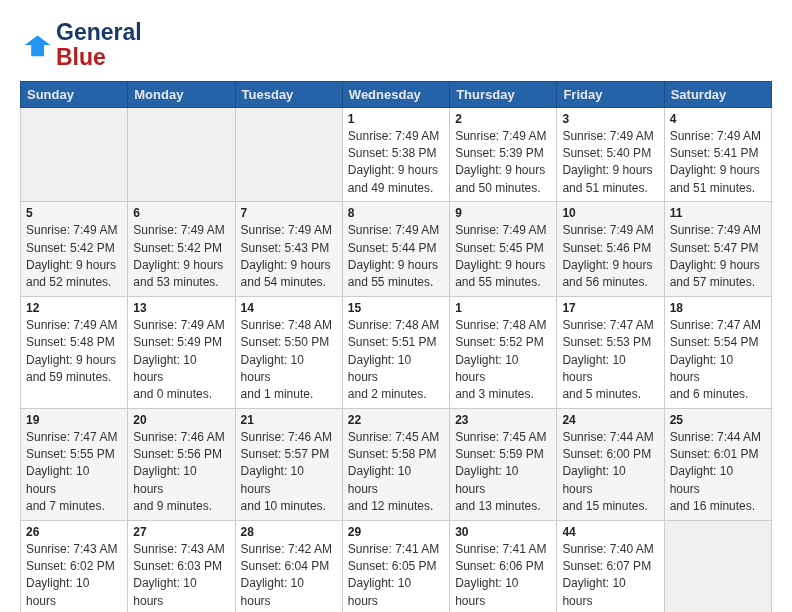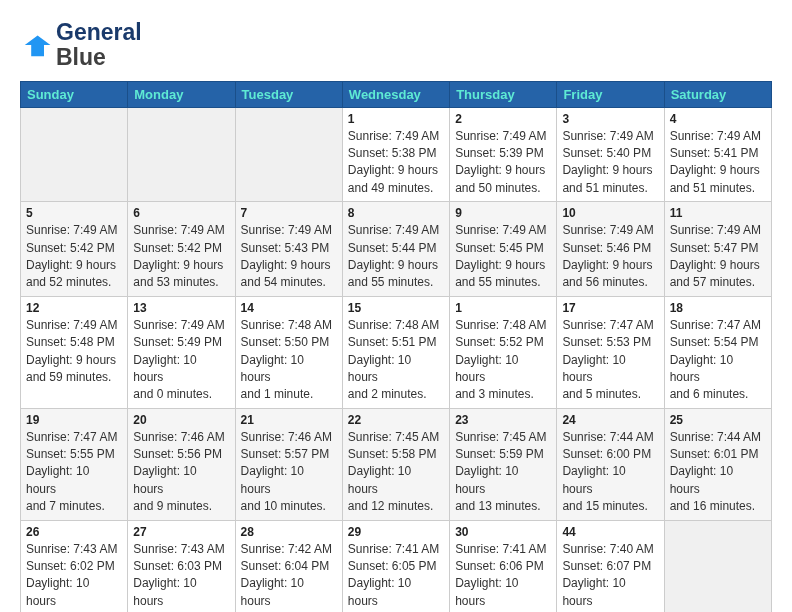--- a/index.html
+++ b/index.html
@@ -21,21 +21,21 @@
       align-items: center;
       gap: 4px;
     }
     .logo-text {
       font-size: 23px;
       font-weight: bold;
       color: #1a3a6b;
       line-height: 1.1;
     }
     .logo-text span {
-      color: #404040;
+      color: #b91c1c;
     }
     .logo-icon {
       width: 32px;
       height: 32px;
     }
     .title-block {
       text-align: right;
     }
     .cal-title {
       font-size: 32px;
@@ -46,21 +46,21 @@
       font-size: 14px;
       color: #444;
     }
     table {
       width: 100%;
       border-collapse: collapse;
       table-layout: fixed;
     }
     .day-header {
       background: #2563a8;
-      color: #5eead4;
+      color: #e5e5e5;
       text-align: left;
       padding: 5px 6px;
       font-size: 13px;
       font-weight: bold;
       border: 1px solid #1a4f8a;
     }
     .cell {
       border: 1px solid #ccc;
       vertical-align: top;
       padding: 4px 5px;

